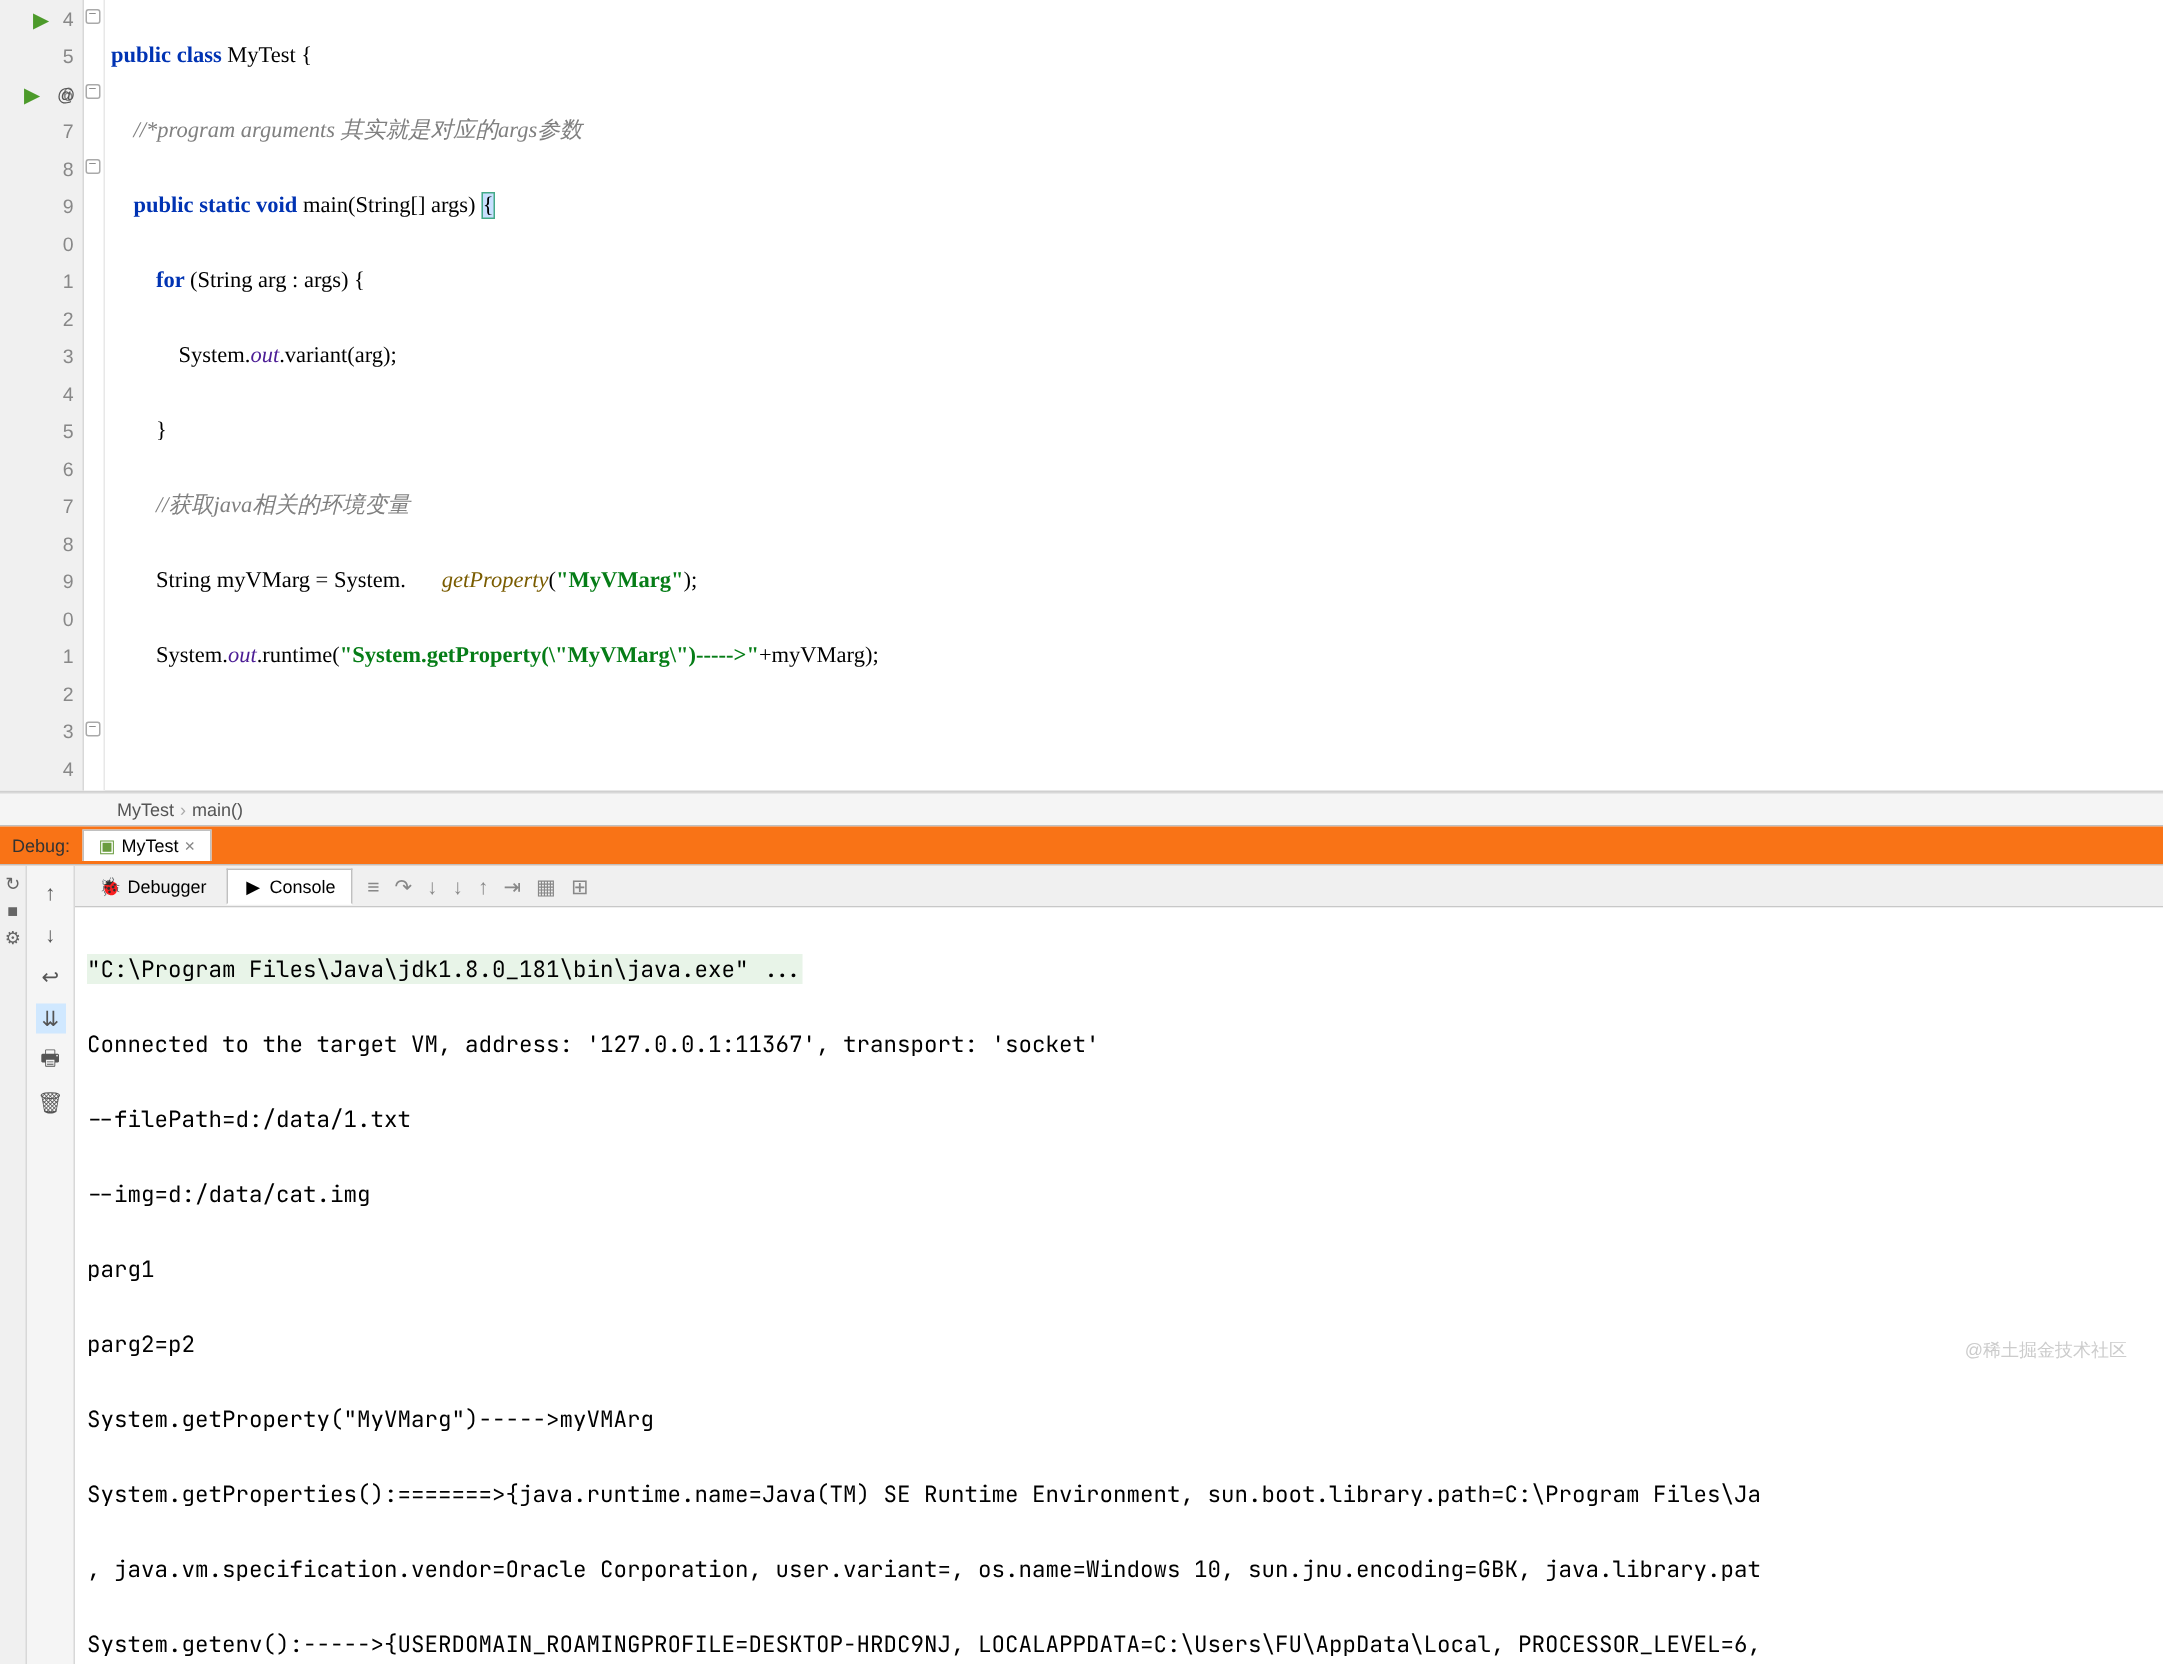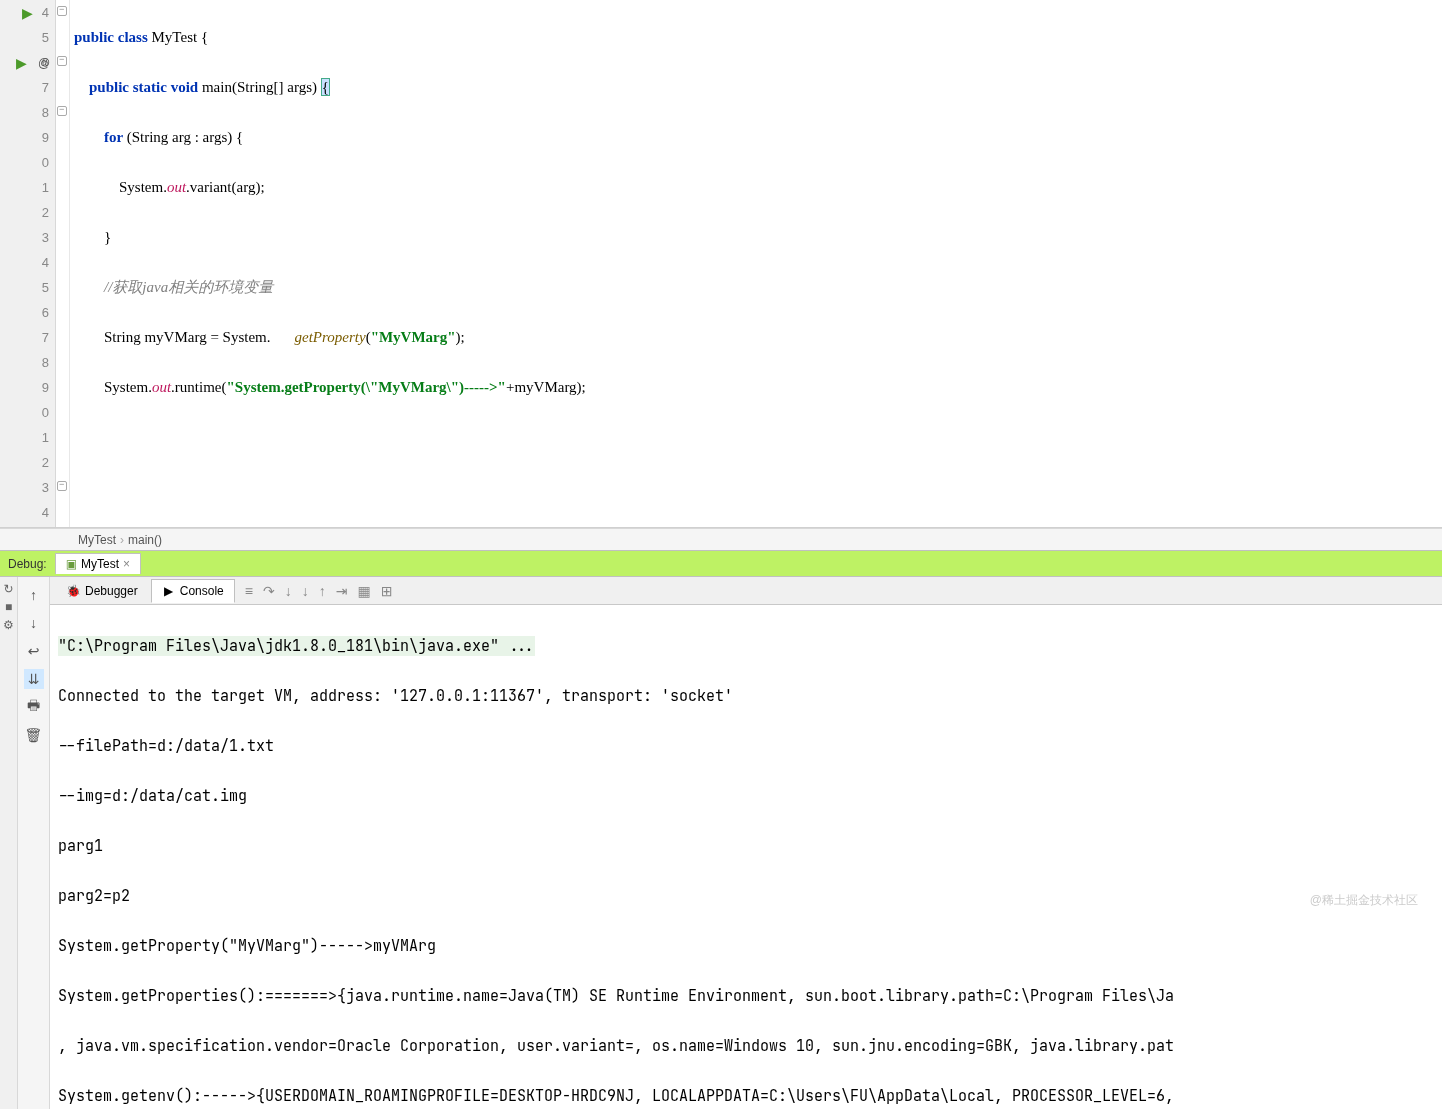--- a/index.html
+++ b/index.html
@@ -12,28 +12,28 @@
 .run-icon { color: #4c9a2a; }
 .at-icon { color: #555; font-size: 12px; }
 .fold-col { width: 14px; background: #fff; border-right: 1px solid #e8e8e8; position: relative; }
 .fold-mark { position: absolute; width: 10px; height: 10px; border: 1px solid #aaa; background: #fff; border-radius: 2px; left: 1px; cursor: pointer; }
 .fold-mark::after { content: "−"; font-size: 9px; position: absolute; top: -3px; left: 1px; color: #888; }
 .code { flex: 1; font-family: Liberation Serif, serif; font-size: 15px; line-height: 25px; padding: 0 4px; white-space: pre; overflow: hidden; position: relative; }
 .code-line { height: 25px; }
 .kw { color: #0033b3; font-weight: bold; }
 .cmt { color: #808080; font-style: italic; }
 .str { color: #067d17; font-weight: bold; }
-.fld { color: #be185d; font-style: italic; }
+.fld { color: #4c1d95; font-style: italic; }
 .mth { color: #7a5c00; font-style: italic; margin-left: 24px; }
 .brace-match { background: #c8e0ff; border: 1px solid #4a8; }
 .breadcrumb { height: 22px; background: #f5f5f5; border-top: 1px solid #d8d8d8; display: flex; align-items: center; padding-left: 78px; font-size: 12px; color: #555; }
 .breadcrumb span { margin-right: 4px; }
 .chev { color: #aaa; }
 .debug-panel { border-top: 1px solid #c0c0c0; }
-.debug-header { height: 26px; background: #bef264; display: flex; align-items: center; border-bottom: 1px solid #c0c0c0; }
+.debug-header { height: 26px; background: #f97316; display: flex; align-items: center; border-bottom: 1px solid #c0c0c0; }
 .debug-label { padding: 0 8px; font-size: 12px; color: #333; }
 .debug-tab { padding: 3px 10px; background: #fff; border: 1px solid #c0c0c0; border-bottom: none; font-size: 12px; display: flex; align-items: center; gap: 4px; }
 .tab-icon { color: #6a9c3e; }
 .close-x { color: #888; cursor: pointer; }
 .debug-body { display: flex; height: 533px; }
 .debug-sidebar { width: 18px; background: #f0f0f0; border-right: 1px solid #d8d8d8; display: flex; flex-direction: column; align-items: center; gap: 2px; padding-top: 4px; }
 .sidebar-btn { width: 16px; height: 16px; display: flex; align-items: center; justify-content: center; cursor: pointer; color: #666; font-size: 12px; }
 .debug-sidebar2 { width: 32px; background: #f5f5f5; border-right: 1px solid #d8d8d8; display: flex; flex-direction: column; align-items: center; gap: 8px; padding-top: 8px; }
 .sidebar2-btn { width: 20px; height: 20px; cursor: pointer; color: #555; font-size: 14px; display: flex; align-items: center; justify-content: center; }
 .debug-content { flex: 1; display: flex; flex-direction: column; }
@@ -121,20 +121,21 @@
       </div>
   </div>
   <div class="fold-col">
     <div class="fold-mark" style="top:6px"></div>
     <div class="fold-mark" style="top:56px"></div>
     <div class="fold-mark" style="top:106px"></div>
     <div class="fold-mark" style="top:481px"></div>
   </div>
   <div class="code">
 <div class="code-line"><span class="kw">public class </span><span>MyTest {</span></div>
+<div class="code-line"><span class="cmt">    //*program arguments 其实就是对应的args参数</span></div>
 <div class="code-line"><span class="kw">    public static void </span><span>main(String[] args) </span><span class="brace-match">{</span></div>
 <div class="code-line"><span class="kw">        for </span><span>(String arg : args) {</span></div>
 <div class="code-line"><span>            System.</span><span class="fld">out</span><span>.variant(arg);</span></div>
 <div class="code-line"><span>        }</span></div>
 <div class="code-line"><span class="cmt">        //获取java相关的环境变量</span></div>
 <div class="code-line"><span>        String myVMarg = System.</span><span class="mth">getProperty</span><span>(</span><span class="str">"MyVMarg"</span><span>);</span></div>
 <div class="code-line"><span>        System.</span><span class="fld">out</span><span>.runtime(</span><span class="str">"System.getProperty(\"MyVMarg\")-----&gt;"</span><span>+myVMarg);</span></div>
 <div class="code-line"><span></span></div>
 
 

